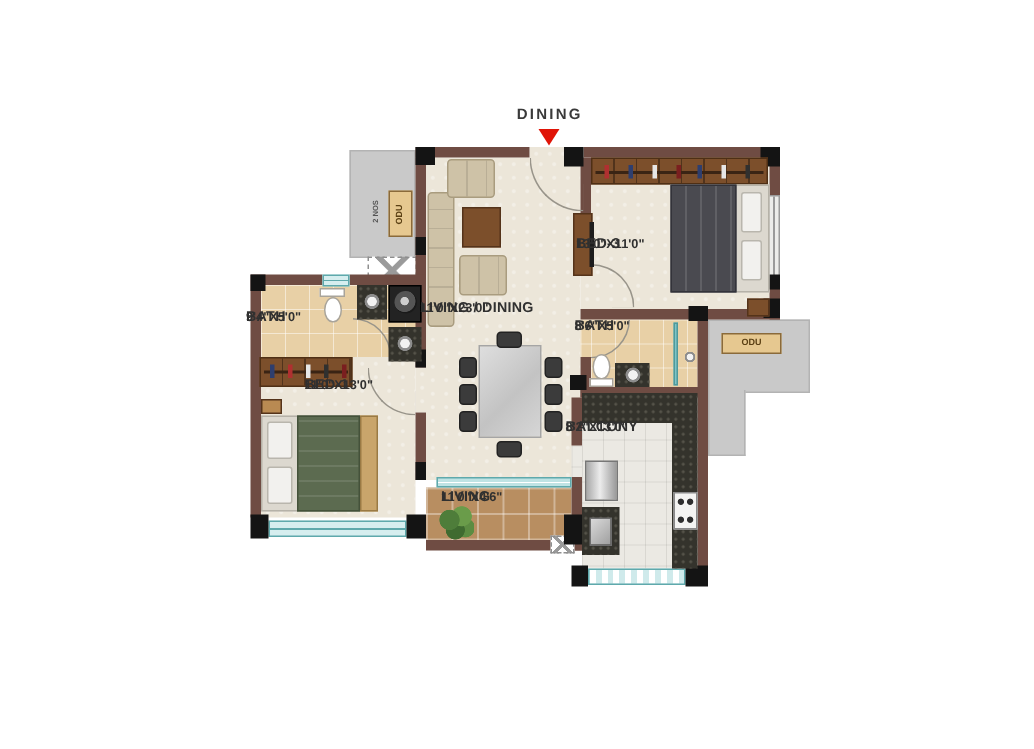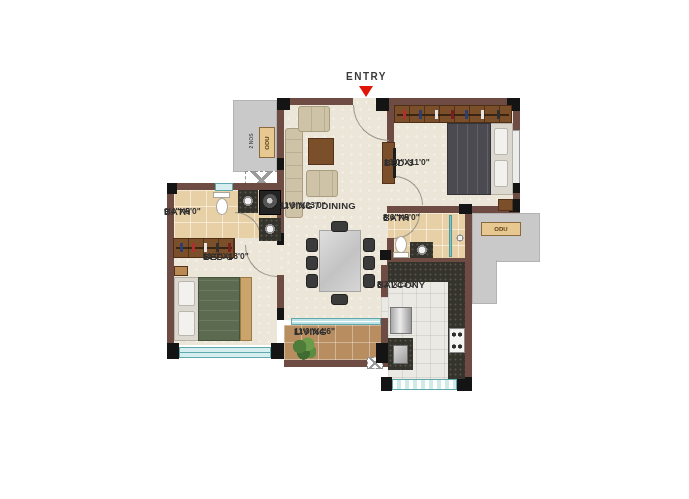--- a/index.html
+++ b/index.html
@@ -225,21 +225,21 @@
   <div class="plant" style="left:292px;top:337px;width:24px;height:24px;"></div>
 
   <div class="odu" style="left:259px;top:127px;width:16px;height:31px;">
     <span class="vtext" style="position:static;">ODU</span>
   </div>
   <div class="vtext" style="left:240px;top:136px;width:26px;height:10px;font-size:5px;color:#555;text-align:center;">2 NOS</div>
   <div class="odu" style="left:481px;top:222px;width:40px;height:14px;">
     <span style="position:static;">ODU</span>
   </div>
 
-  <div class="entry-lbl" style="left:329px;top:71px;width:75px;height:12px;">ENTRY</div>
+  <div class="entry-lbl" style="left:329px;top:71px;width:75px;height:12px;">DINING</div>
   <div class="tri" style="left:359px;top:86px;"></div>
 
   <div class="lbl" style="left:280px;top:200px;width:104px;">
     <span class="nm">LIVING / DINING</span>
     <span class="dm">11'0"X23'0"</span>
   </div>
   <div class="lbl" style="left:384px;top:157px;width:80px;">
     <span class="nm">BED-3</span>
     <span class="dm">13'0"X11'0"</span>
   </div>

